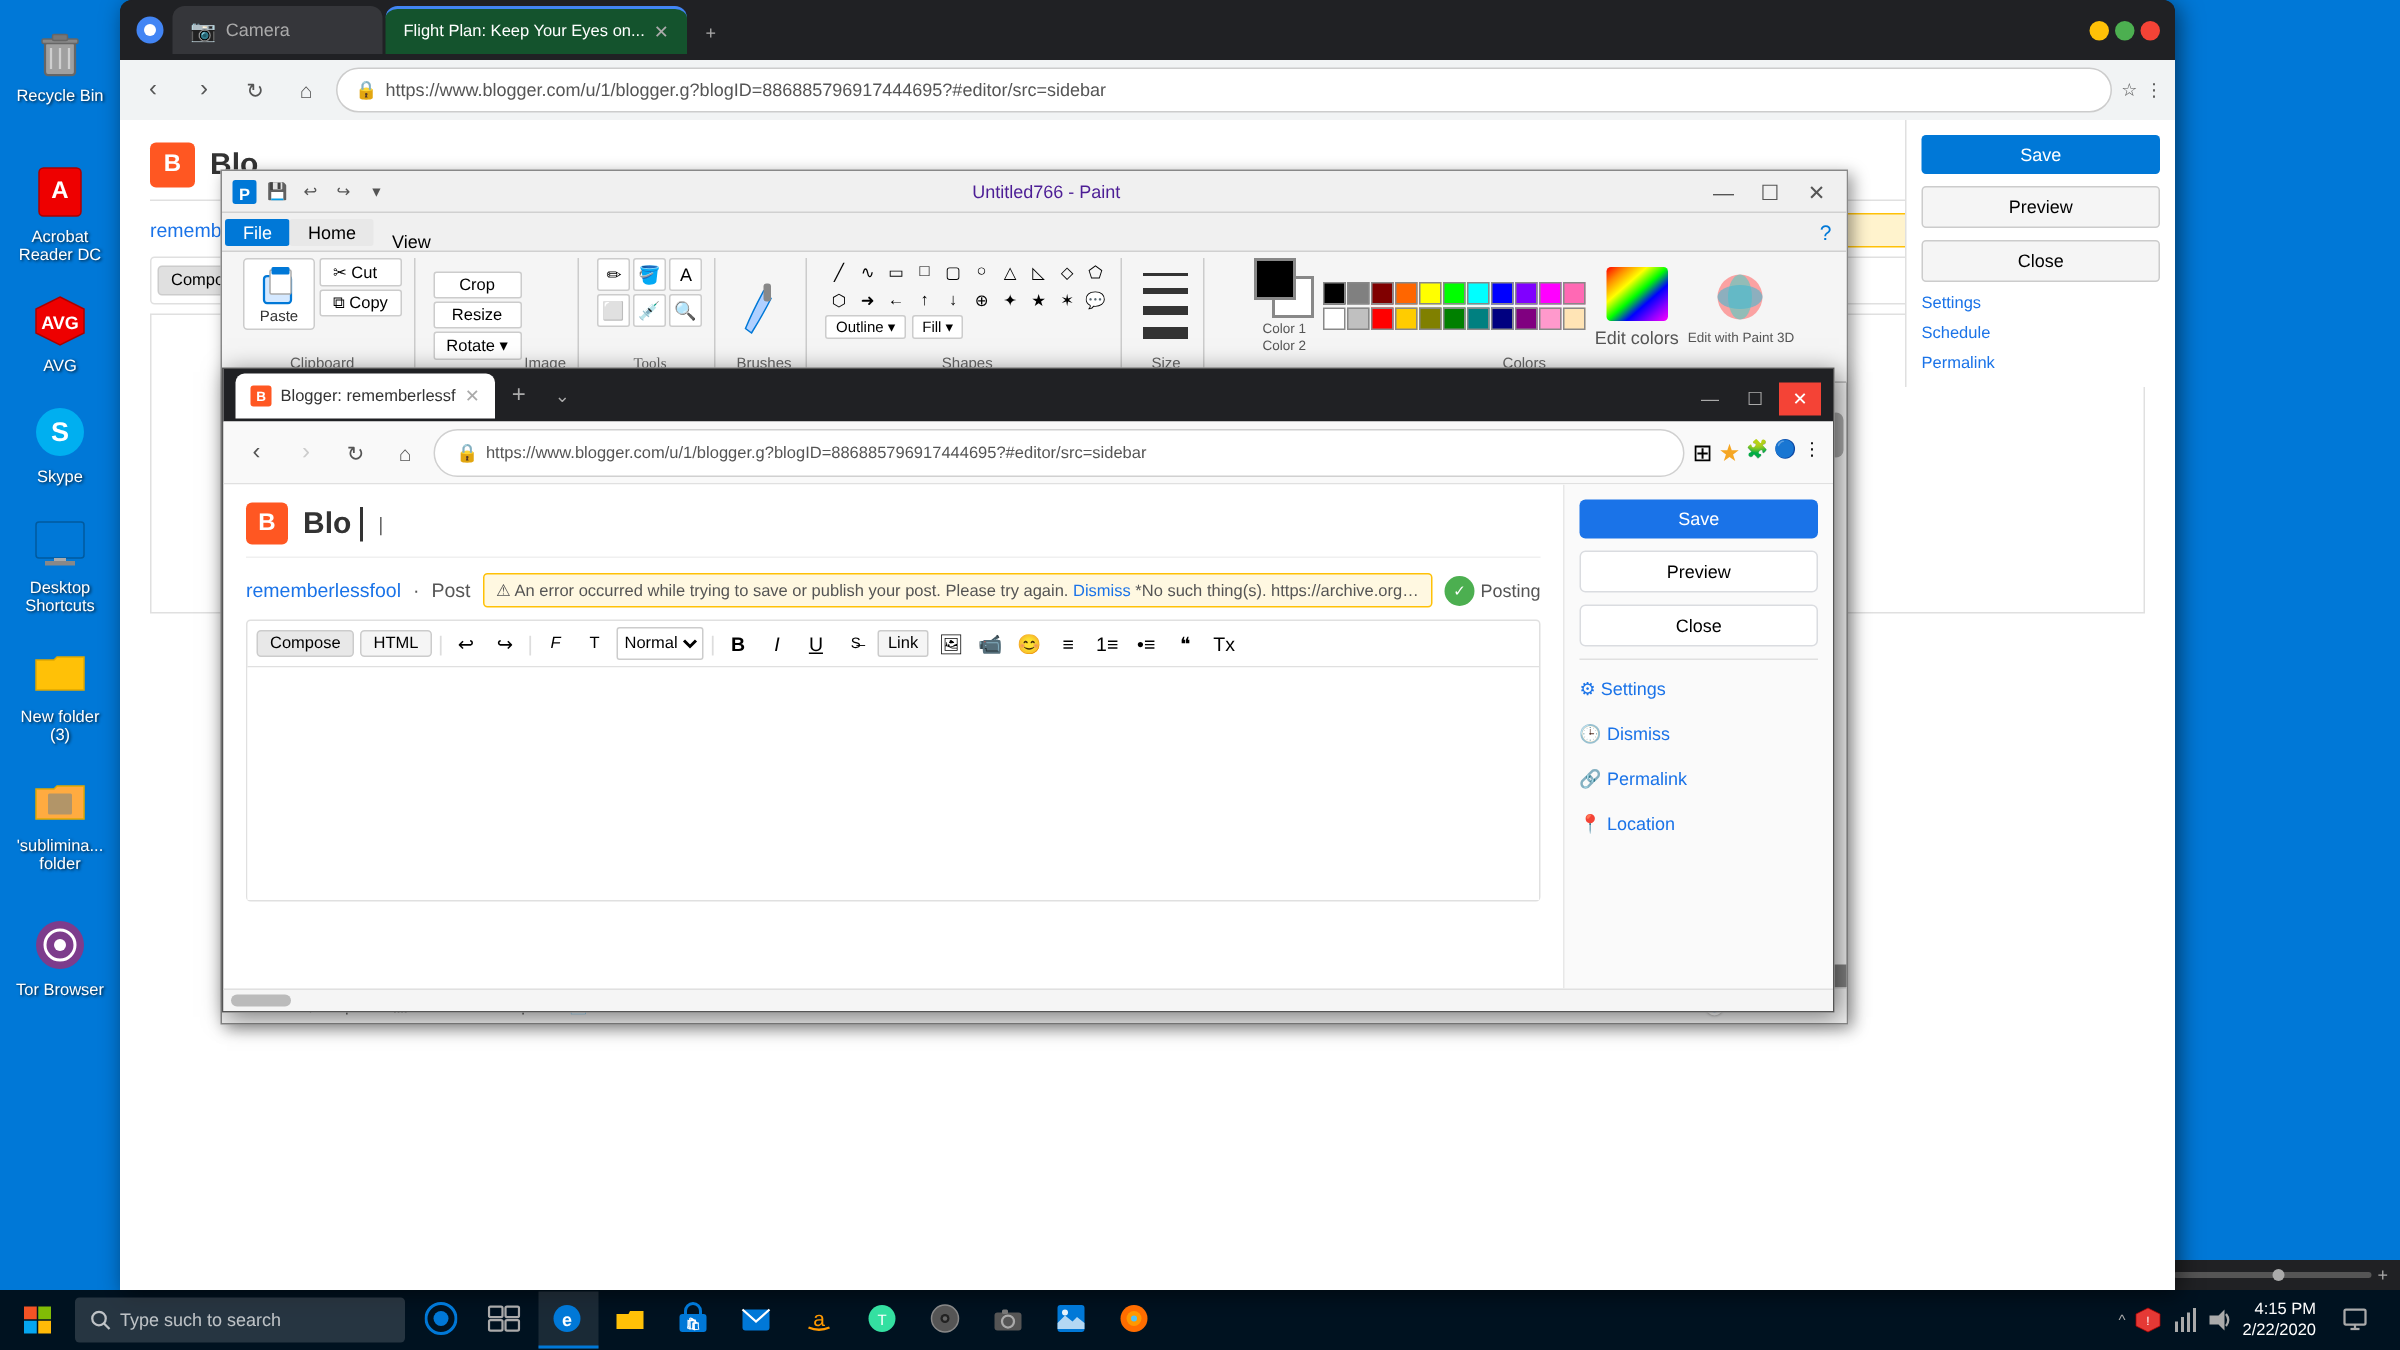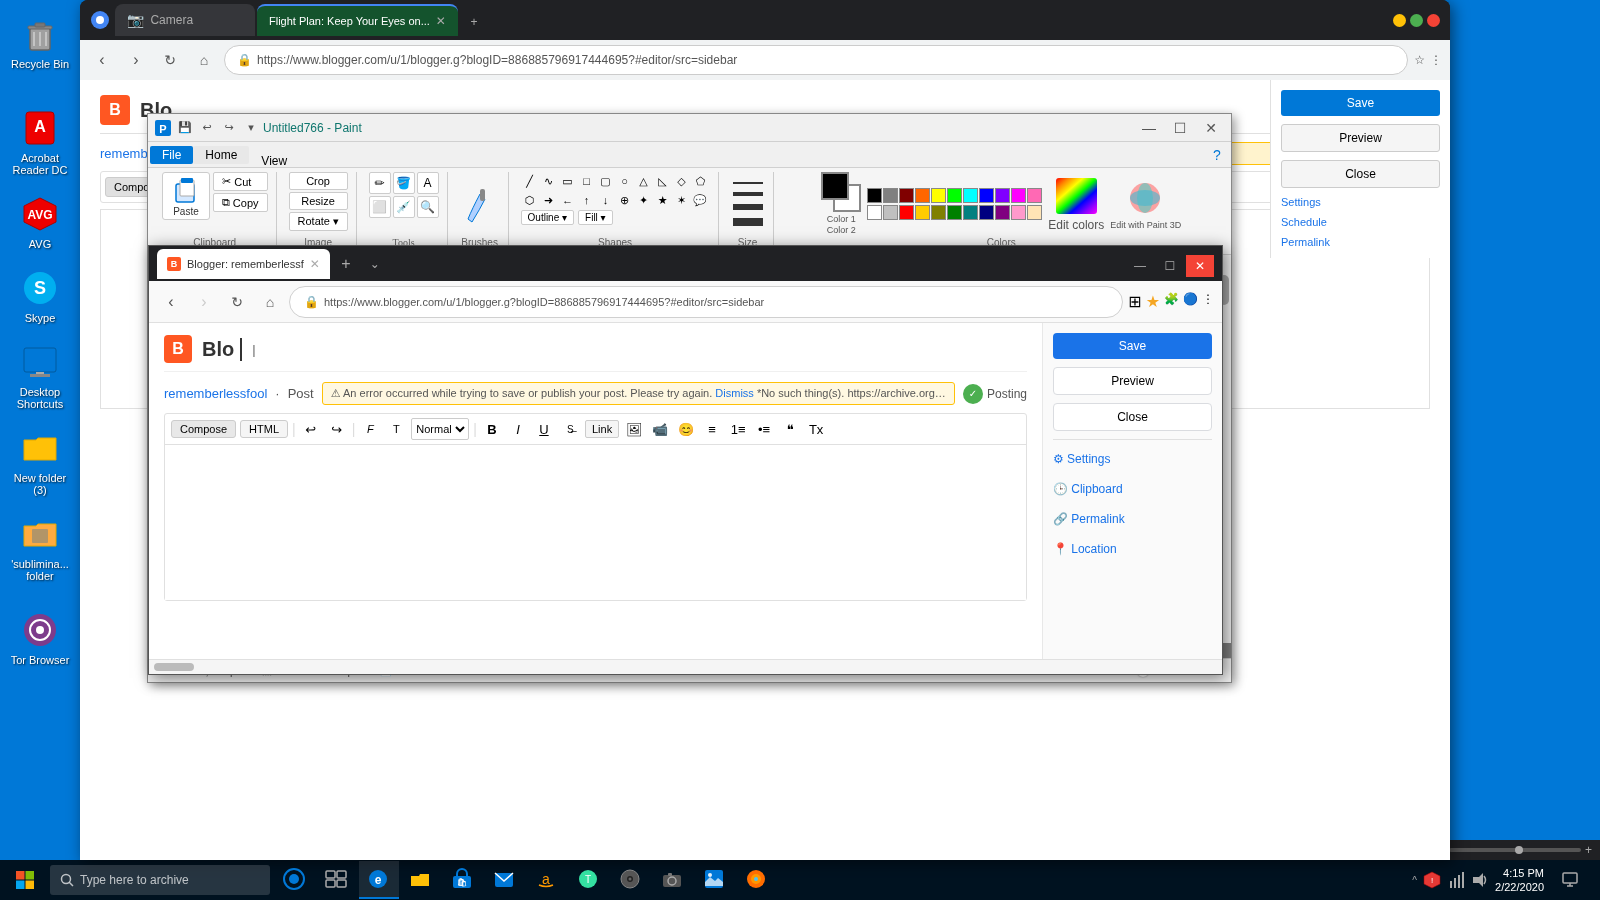--- a/index.html
+++ b/index.html
@@ -238,21 +238,21 @@
 
     <div style="height:28px;background:#f0f0f0;display:flex;align-items:center;padding:0 5px;gap:2px;border-bottom:1px solid #d0d0d0;">
       <svg width="20" height="20" viewBox="0 0 20 20">
         <rect x="2" y="2" width="16" height="16" rx="2" fill="#0078d7"></rect>
         <text x="10" y="15" font-size="11" fill="white" text-anchor="middle" font-weight="bold">P</text>
       </svg>
       <button class="qa-btn" title="Save">💾</button>
       <button class="qa-btn" title="Undo">↩</button>
       <button class="qa-btn" title="Redo">↪</button>
       <button class="qa-btn">▾</button>
-      <span style="flex:1;font-size:12px;color:#0f766e;">Untitled766 - Paint</span>
+      <span style="flex:1;text-align:center;font-size:12px;color:#4c1d95;">Untitled766 - Paint</span>
       <div style="display:flex;gap:1px;">
         <button style="width:30px;height:24px;border:none;background:transparent;cursor:pointer;font-size:14px;color:#555;">—</button>
         <button style="width:30px;height:24px;border:none;background:transparent;cursor:pointer;font-size:14px;color:#555;">☐</button>
         <button style="width:30px;height:24px;border:none;background:transparent;cursor:pointer;font-size:14px;color:#555;">✕</button>
       </div>
     </div>
 
     <div style="height:26px;background:#f0f0f0;display:flex;align-items:center;padding:0 2px;border-bottom:1px solid #d0d0d0;">
       <button style="padding:2px 12px;font-size:12px;border:none;background:#0078d7;color:white;cursor:pointer;border-radius:2px;">File</button>
       <button style="padding:2px 12px;font-size:12px;border:none;background:#e8e8e8;cursor:pointer;border-radius:2px;">Home</button>
@@ -281,21 +281,21 @@
             </button>
             <button style="padding:2px 8px;font-size:11px;background:white;border:1px solid #ccc;border-radius:2px;cursor:pointer;display:flex;align-items:center;gap:3px;white-space:nowrap;">
               <span>⧉</span>
               <span>Copy</span>
             </button>
           </div>
         </div>
         <span style="font-size:10px;color:#666;margin-top:auto;">Clipboard</span>
       </div>
 
-      <div style="display:flex;flex-direction:column;align-items:center;border-right:1px solid #ccc;padding:0 8px 2px;gap:2px;">
+      <div style="display:flex;flex-direction:row;align-items:center;border-right:1px solid #ccc;padding:0 8px 2px;gap:2px;">
         <div style="display:flex;flex-direction:column;gap:2px;flex:1;">
           <button style="padding:2px 8px;font-size:11px;background:white;border:1px solid #ccc;border-radius:2px;cursor:pointer;">
             <span>Crop</span>
           </button>
           <button style="padding:2px 8px;font-size:11px;background:white;border:1px solid #ccc;border-radius:2px;cursor:pointer;">
             <span>Resize</span>
           </button>
           <button style="padding:2px 8px;font-size:11px;background:white;border:1px solid #ccc;border-radius:2px;cursor:pointer;">
             <span>Rotate</span>
             <span>▾</span>
@@ -590,21 +590,21 @@
           </div>
         </div>
       </div>
 
       <div style="width:180px;border-left:1px solid #e8e8e8;padding:10px;display:flex;flex-direction:column;gap:8px;background:#fafafa;">
         <button style="padding:6px 12px;background:#1a73e8;color:white;border:none;border-radius:4px;cursor:pointer;font-size:12px;font-weight:500;">Save</button>
         <button style="padding:6px 12px;background:white;border:1px solid #dadce0;border-radius:4px;cursor:pointer;font-size:12px;">Preview</button>
         <button style="padding:6px 12px;background:white;border:1px solid #dadce0;border-radius:4px;cursor:pointer;font-size:12px;">Close</button>
         <hr style="border:none;border-top:1px solid #e0e0e0;">
         <div style="font-size:12px;color:#1a73e8;cursor:pointer;padding:4px 0;">⚙ Settings</div>
-        <div style="font-size:12px;color:#1a73e8;cursor:pointer;padding:4px 0;">🕒 Clipboard</div>
+        <div style="font-size:12px;color:#1a73e8;cursor:pointer;padding:4px 0;">🕒 Dismiss</div>
         <div style="font-size:12px;color:#1a73e8;cursor:pointer;padding:4px 0;">🔗 Permalink</div>
         <div style="font-size:12px;color:#1a73e8;cursor:pointer;padding:4px 0;">📍 Location</div>
       </div>
     </div>
 
     <div style="height:15px;background:#f5f5f5;border-top:1px solid #e0e0e0;display:flex;align-items:center;padding:0 5px;">
       <div style="width:40px;height:8px;background:#bbb;border-radius:4px;"></div>
     </div>
   </div>
 
@@ -626,21 +626,21 @@
         <rect x="1" y="10.5" width="8.5" height="8.5" fill="#05a6f0"></rect>
         <rect x="10.5" y="10.5" width="8.5" height="8.5" fill="#ffba08"></rect>
       </svg>
     </div>
 
     <div class="taskbar-search">
       <svg width="14" height="14" viewBox="0 0 14 14">
         <circle cx="6" cy="6" r="4.5" fill="none" stroke="rgba(255,255,255,0.7)" stroke-width="1.5"></circle>
         <line x1="9.5" y1="9.5" x2="13" y2="13" stroke="rgba(255,255,255,0.7)" stroke-width="1.5"></line>
       </svg>
-      <span>Type here to archive</span>
+      <span>Type such to search</span>
     </div>
 
     <div class="taskbar-apps">
 
       <div class="taskbar-app">
         <svg width="22" height="22" viewBox="0 0 22 22">
           <circle cx="11" cy="11" r="10" fill="none" stroke="#0078d7" stroke-width="2"></circle>
           <circle cx="11" cy="11" r="5" fill="#0078d7"></circle>
         </svg>
       </div>

